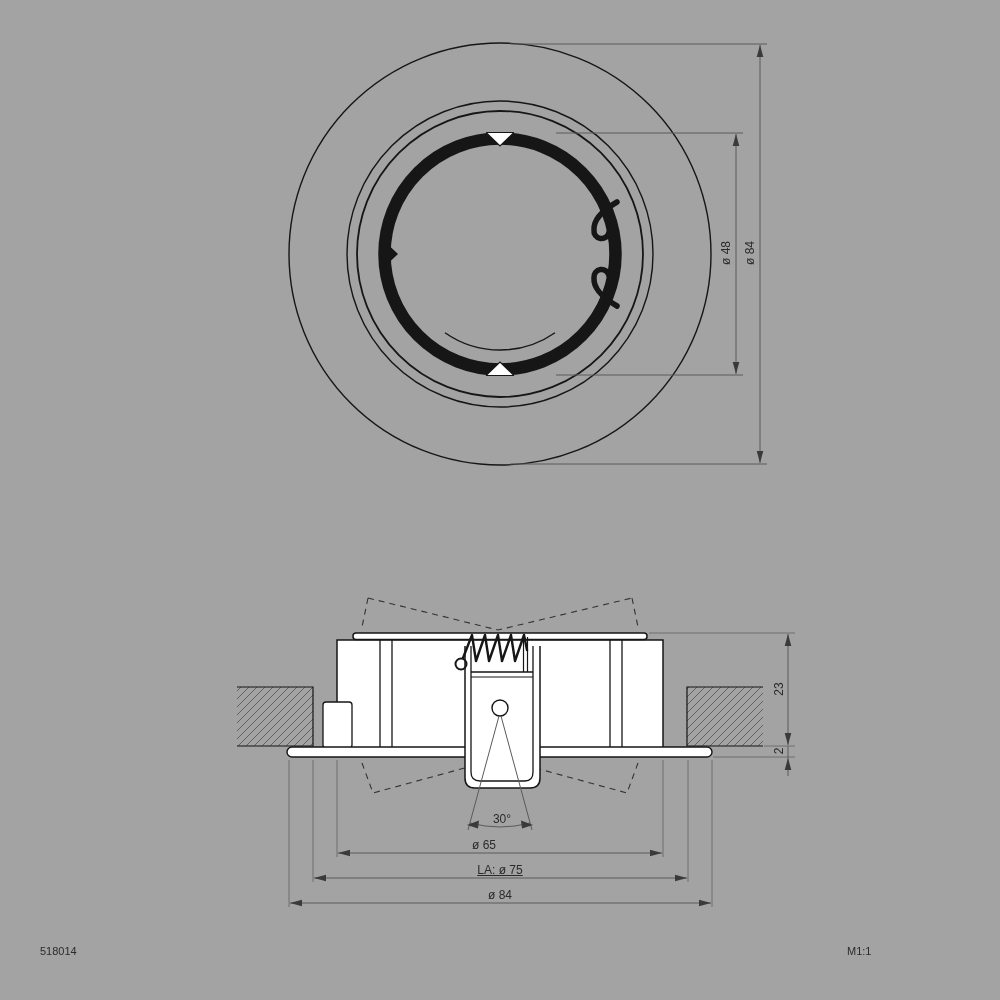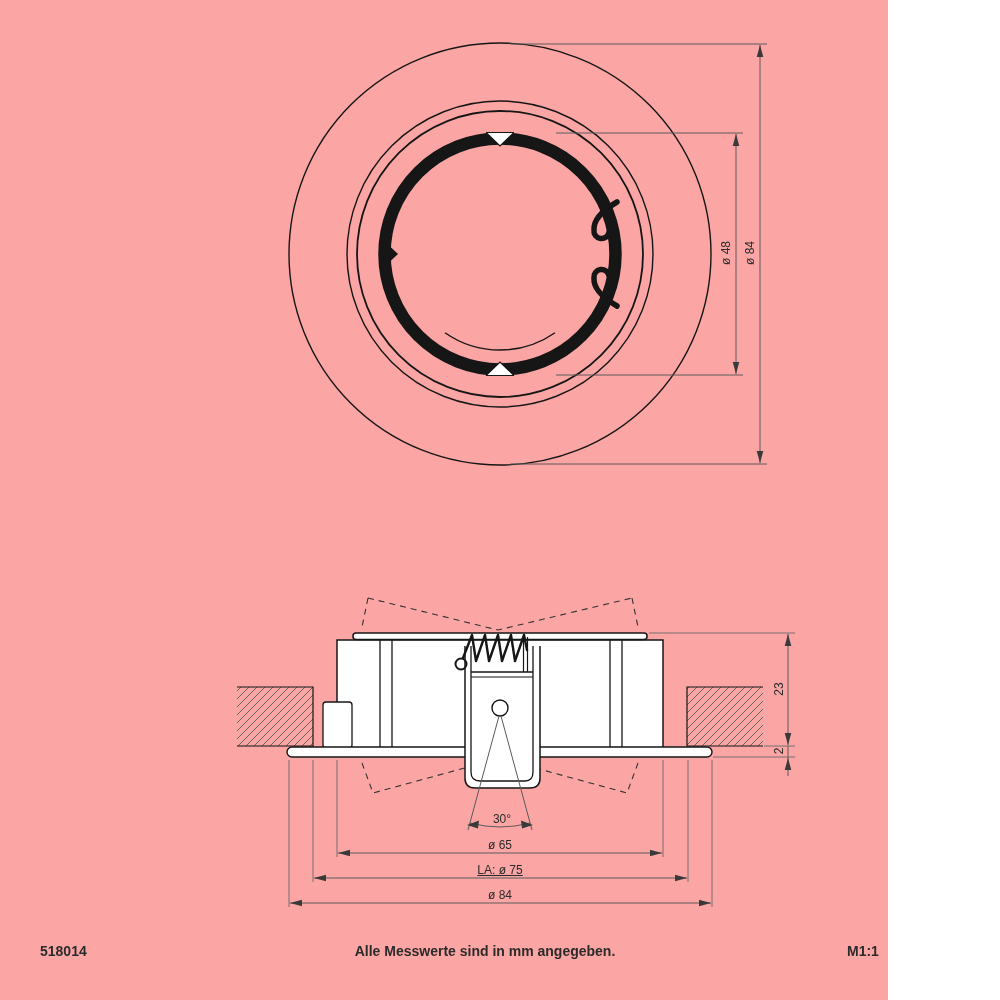--- a/index.html
+++ b/index.html
@@ -1,22 +1,22 @@
 <!DOCTYPE html>
 <html><head>
 <meta charset="utf-8">
 <style>
   html,body{margin:0;padding:0;background:#fff;}
-  .canvas{position:relative;width:888px;height:1000px;background:#fca5a5;overflow:hidden;
+  .canvas{position:relative;width:1000px;height:1000px;background:#a3a3a3;overflow:hidden;
           font-family:"Liberation Sans", sans-serif;}
   .canvas svg{position:absolute;left:0;top:0;}
   .dim-label{position:absolute;font-size:12px;color:#2b2b2b;white-space:nowrap;
              width:120px;text-align:center;line-height:14px;}
   .dim-label.rot{transform:rotate(-90deg);}
-  .footer-label{position:absolute;font-size:14px;color:#2b2b2b;white-space:nowrap;line-height:12px;font-weight:bold;}
+  .footer-label{position:absolute;font-size:11px;color:#2b2b2b;white-space:nowrap;line-height:12px;}
   .footer-label.center{width:400px;text-align:center;}
   .footer-label.right{width:120px;text-align:left;}
 </style>
 </head>
 <body>
 
 <div class="canvas">
 
 <svg width="1000" height="1000" viewBox="0 0 1000 1000">
   <defs>
@@ -162,21 +162,20 @@
   </g>
 </svg>
 
 <div class="dim-label rot" style="left:666px;top:246px;">ø 48</div>
 <div class="dim-label rot" style="left:690px;top:246px;">ø 84</div>
 
 <div class="dim-label rot" style="left:719px;top:682px;">23</div>
 <div class="dim-label rot" style="left:719px;top:744px;">2</div>
 
 <div class="dim-label" style="left:442px;top:812px;">30°</div>
-<div class="dim-label" style="left:440px;top:838px;">ø 65</div>
+<div class="dim-label" style="left:424px;top:838px;">ø 65</div>
 <div class="dim-label" style="left:440px;top:863px;text-decoration:underline;">LA: ø 75</div>
 <div class="dim-label" style="left:440px;top:888px;">ø 84</div>
 
 <div class="footer-label" style="left:40px;top:945px;">518014</div>
-<div class="footer-label center" style="left:285px;top:945px;">Alle Messwerte sind in mm angegeben.</div>
 <div class="footer-label right" style="left:847px;top:945px;">M1:1</div>
 
 </div>
 
 </body></html>

